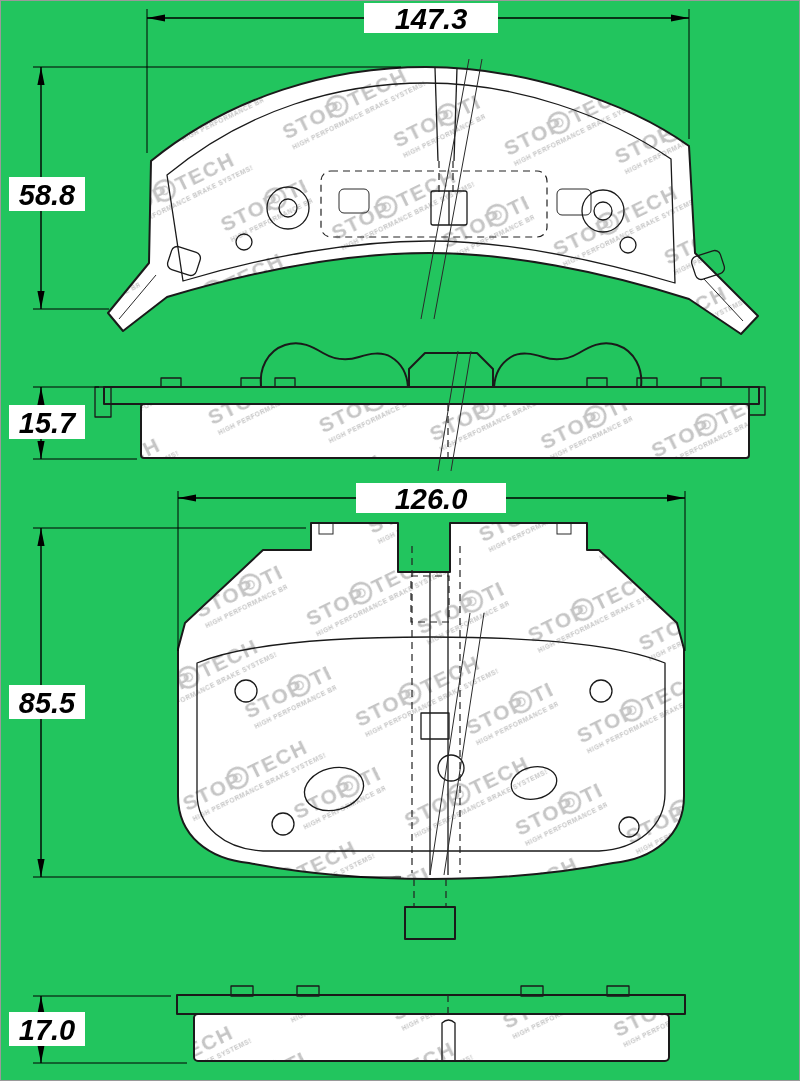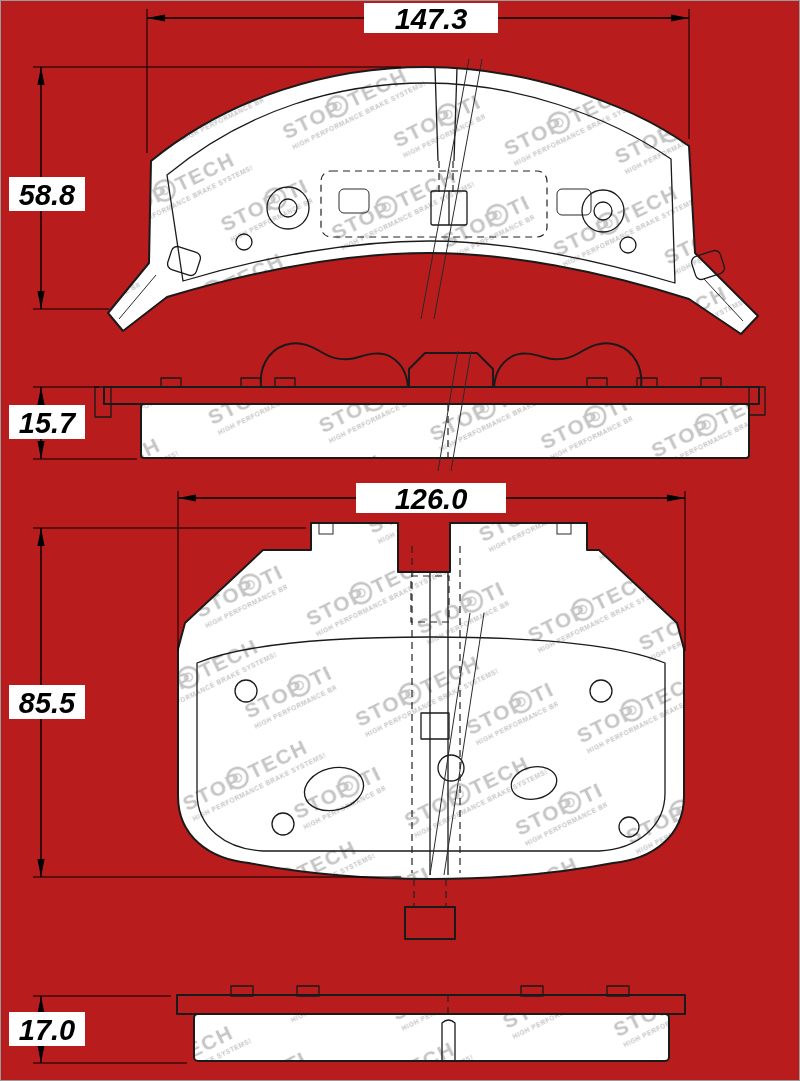--- a/index.html
+++ b/index.html
@@ -1,19 +1,19 @@
 <!DOCTYPE html>
 <html><head>
 <meta charset="utf-8">
 <style>
   html,body{margin:0;padding:0;background:#fff;}
   #page{
     position:relative;
     width:800px;height:1081px;
-    background:#b91c1c;
+    background:#22c55e;
     border:1px solid #9a9a9a;
     box-sizing:border-box;
     font-family:"Liberation Sans", sans-serif;
     overflow:hidden;
   }
   svg{display:block;}
   .white{fill:#ffffff;stroke:none;}
   .outline{fill:none;stroke:#1a1a1a;stroke-width:2;stroke-linejoin:round;}
   .thin{fill:none;stroke:#1a1a1a;stroke-width:1.3;stroke-linejoin:round;}
   .hair{fill:none;stroke:#2a2a2a;stroke-width:1;}

